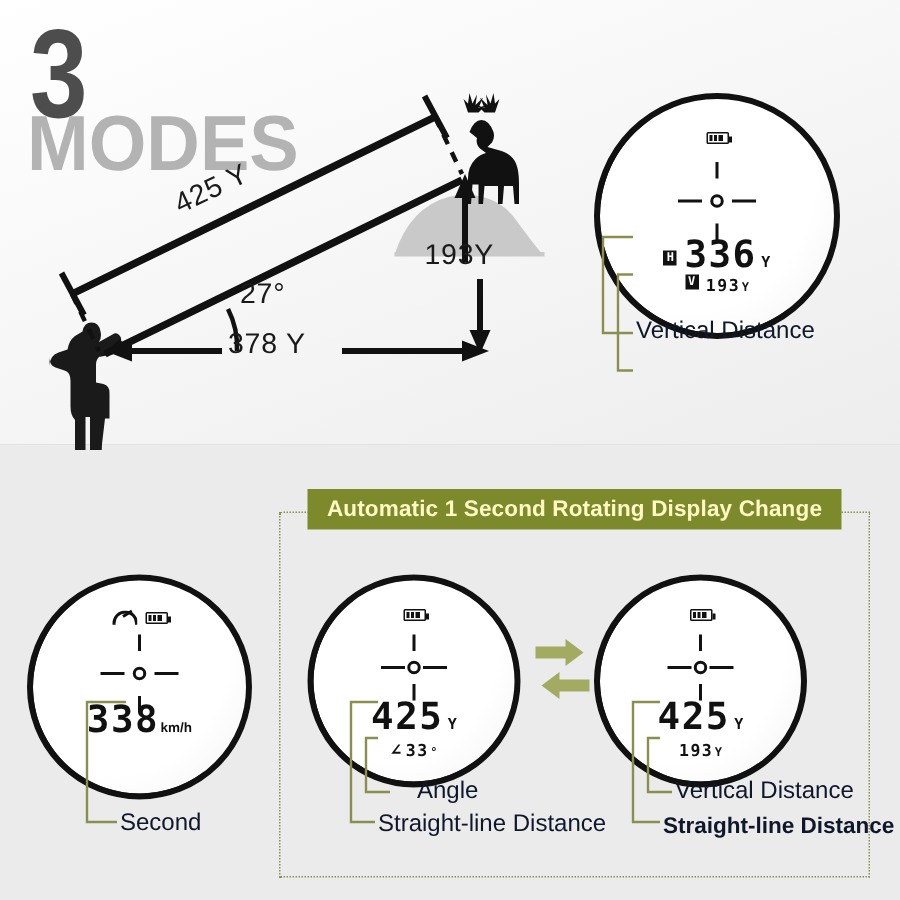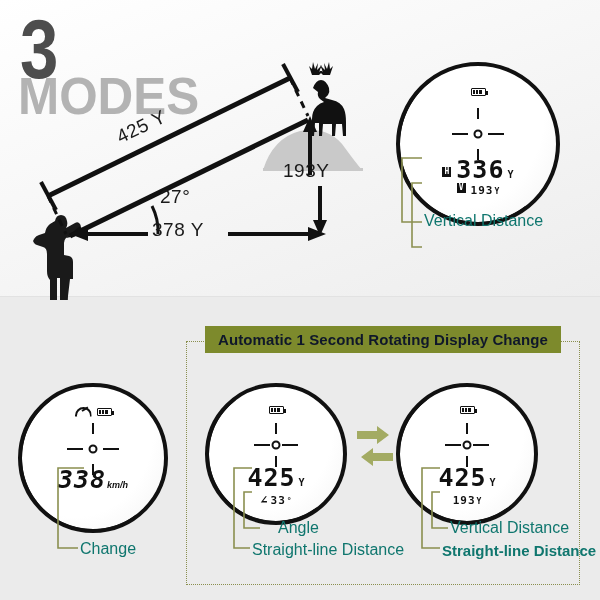--- a/index.html
+++ b/index.html
@@ -135,33 +135,33 @@
     font-size:8px;font-weight:bold;color:#fff;background:#111;
     padding:1px 2px;line-height:8px;margin-right:5px;position:relative;top:-4px;
   }
   .angle-mark{
     font-family:"DejaVu Sans Mono", monospace;font-size:12px;font-weight:bold;
     color:#111;margin-right:3px;
   }
 
   
   .callout{
-    position:absolute;font-size:16px;color:#0f766e;white-space:nowrap;
+    position:absolute;font-size:16px;color:#0f172a;white-space:nowrap;
     font-family:"Liberation Sans", sans-serif;
   }
   .callout.bold{font-weight:bold;font-size:15px;}
 
   
   .rot-box{
     position:absolute;left:186px;top:341px;width:394px;height:244px;
     border:1.5px dotted #8a8f4f;box-sizing:border-box;
   }
   .rot-banner{
     position:absolute;left:205px;top:326px;width:356px;height:27px;
-    background:#7d8a2c;color:#0f172a;
+    background:#7d8a2c;color:#fef9c3;
     display:flex;align-items:center;justify-content:center;
     font-weight:bold;font-size:15px;letter-spacing:.1px;
     font-family:"Liberation Sans", sans-serif;
   }
   .swap{
     position:absolute;left:355px;top:425px;width:40px;height:48px;
   }
   .swap svg{display:block;}
 </style>
 </head>
@@ -274,21 +274,21 @@
 
   <svg style="position:absolute;left:400px;top:150px;" width="200" height="110">
     <path d="M22 8 L2 8 L2 72 L22 72" stroke="#8a8f4f" stroke-width="1.6" fill="none"></path>
     <path d="M22 33 L12 33 L12 97 L22 97" stroke="#8a8f4f" stroke-width="1.6" fill="none"></path>
   </svg>
   <span class="callout" style="left:424px;top:212px;">Vertical Distance</span>
 
   <div class="rot-box"></div>
   <div class="rot-banner">Automatic 1 Second Rotating Display Change</div>
 
-  <div class="lens" style="left:18px;top:383px;width:150px;height:150px;font-style:italic;">
+  <div class="lens" style="left:18px;top:383px;width:150px;height:150px;">
     <div class="ring"></div>
     <div class="screen">
       <div class="statusbar">
         <span class="ico-speedo">
           <span class="arc"></span>
             <span class="needle"></span>
         </span>
         <span class="ico-batt">
             <i></i>
             <i></i>
@@ -306,21 +306,21 @@
         <div class="line-main">
           <span class="lcd lcd-big">338</span>
           <span class="unit-kmh">km/h</span>
         </div>
       </div>
     </div>
   </div>
   <svg style="position:absolute;left:48px;top:460px;" width="80" height="110">
     <path d="M36 8 L10 8 L10 88 L30 88" stroke="#8a8f4f" stroke-width="1.6" fill="none"></path>
   </svg>
-  <span class="callout" style="left:80px;top:540px;">Change</span>
+  <span class="callout" style="left:80px;top:540px;">Second</span>
 
   <div class="lens" style="left:205px;top:383px;width:142px;height:142px;">
     <div class="ring"></div>
     <div class="screen">
       <div class="statusbar">
         <span class="ico-batt">
             <i></i>
             <i></i>
             <i></i>
           </span>

